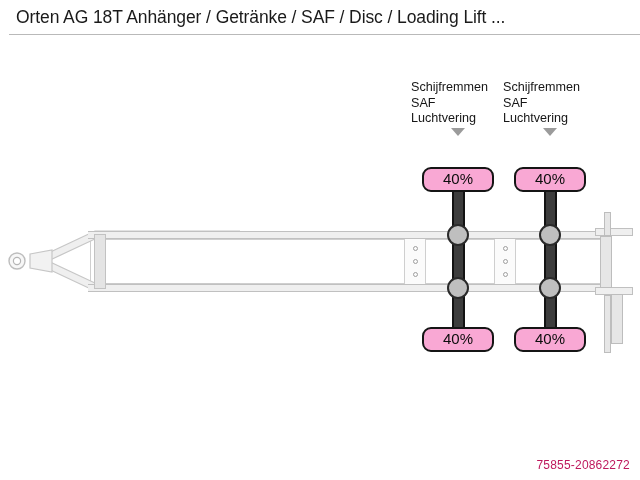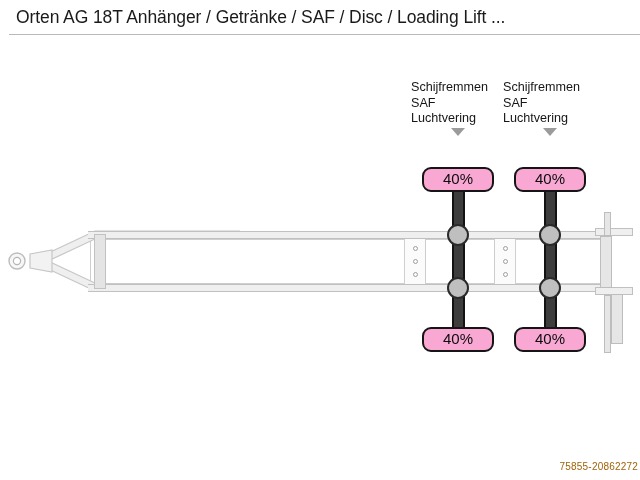--- a/index.html
+++ b/index.html
@@ -170,24 +170,24 @@
     position: absolute;
     background: #efefef;
     border: 1.2px solid #c0c0c0;
     box-sizing: border-box;
     z-index: 2;
   }
 
   
   #watermark {
     position: absolute;
-    right: 2px;
+    right: 10px;
     bottom: 8px;
-    font-size: 10px;
-    color: #a16207;
+    font-size: 12px;
+    color: #be185d;
     letter-spacing: 0.2px;
     white-space: nowrap;
   }
 </style>
 </head>
 <body>
 
 <div id="header">
   <div id="page-title">Orten AG 18T Anhänger / Getränke / SAF / Disc / Loading Lift ...</div>
   <div id="title-rule"></div>

